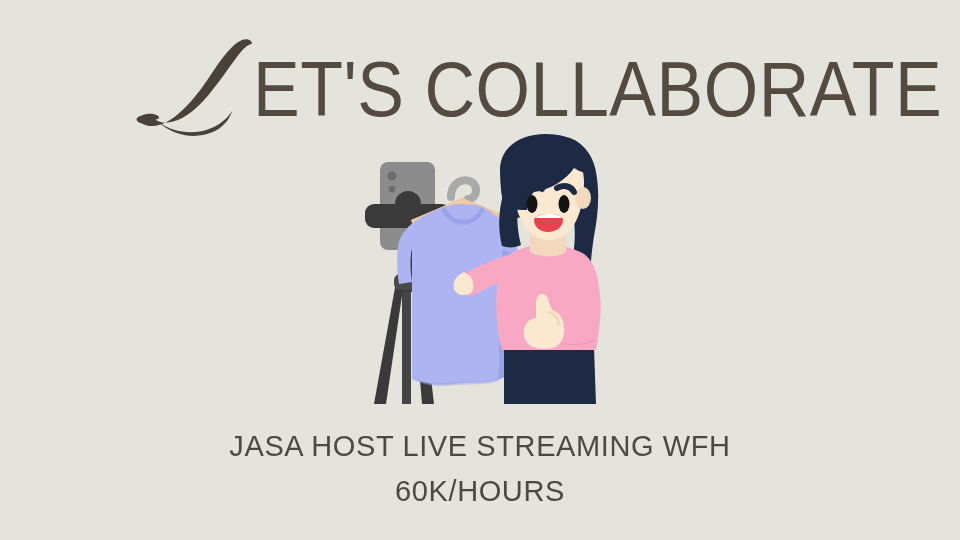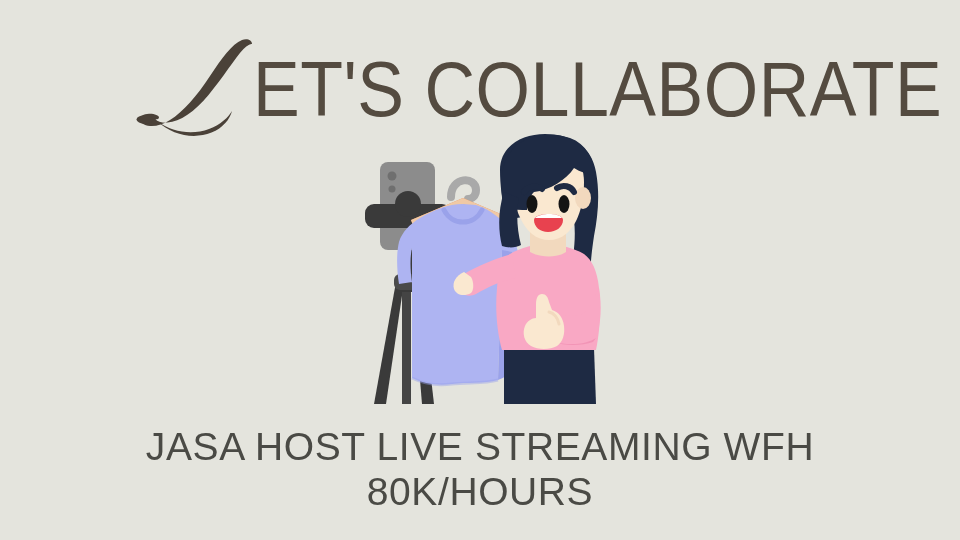--- a/index.html
+++ b/index.html
@@ -56,21 +56,21 @@
     left: 0;
     top: 424px;
     width: 960px;
     text-align: center;
     color: #4A4A45;
     font-family: "Liberation Sans", sans-serif;
     font-weight: 400;
   }
   .caption-line {
     display: block;
-    font-size: 39px;
+    font-size: 29px;
     letter-spacing: 0.6px;
     line-height: 45px;
     white-space: nowrap;
   }
 
   
   #illustration {
     position: absolute;
     left: 352px;
     top: 132px;
@@ -232,16 +232,16 @@
         <path d="M182 88 C182 84 190 82 197 82 C204 82 211 84 211 88
                  C211 95 204 100 196 100 C188 100 182 95 182 88 Z" fill="#E8424F"></path>
         <path d="M183 86 C186 83 192 82 197 82 C203 82 208 83 210 86 Z" fill="#FFFFFF"></path>
       </g>
 
     </svg>
   </div>
 
   <div id="caption">
     <span class="caption-line">JASA HOST LIVE STREAMING WFH</span>
-    <span class="caption-line">80K/HOURS</span>
+    <span class="caption-line">60K/HOURS</span>
   </div>
 
 </div>
 
 </body></html>

